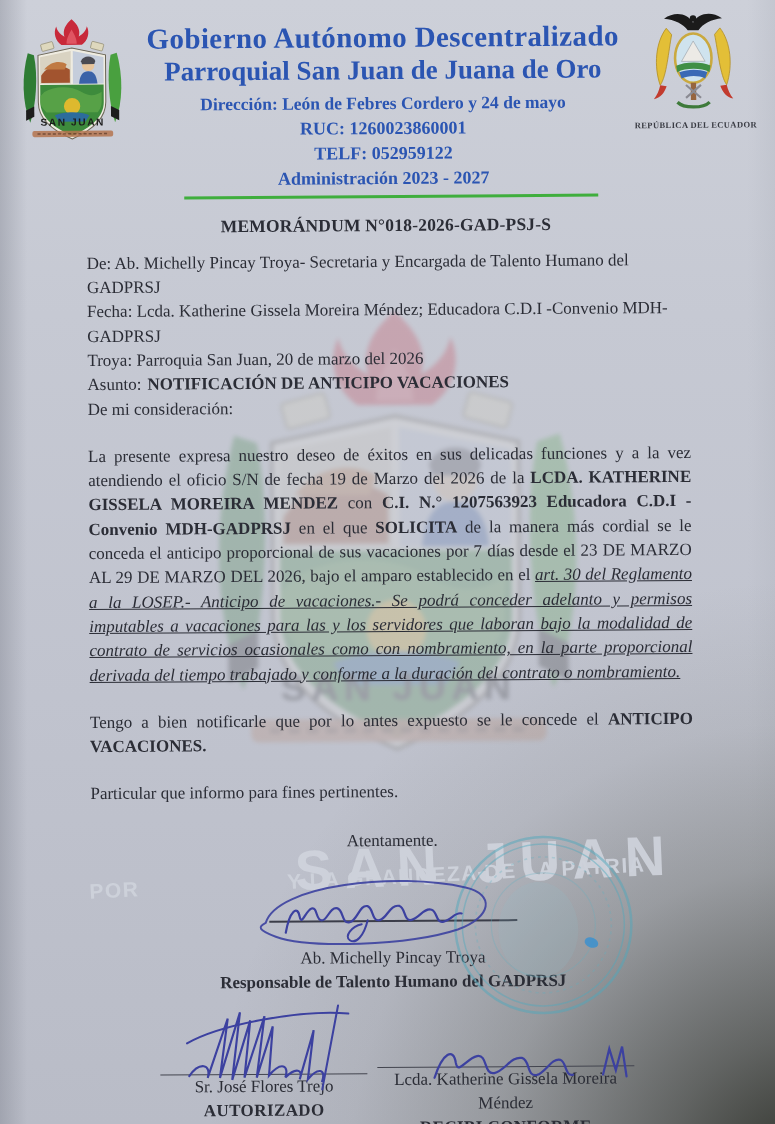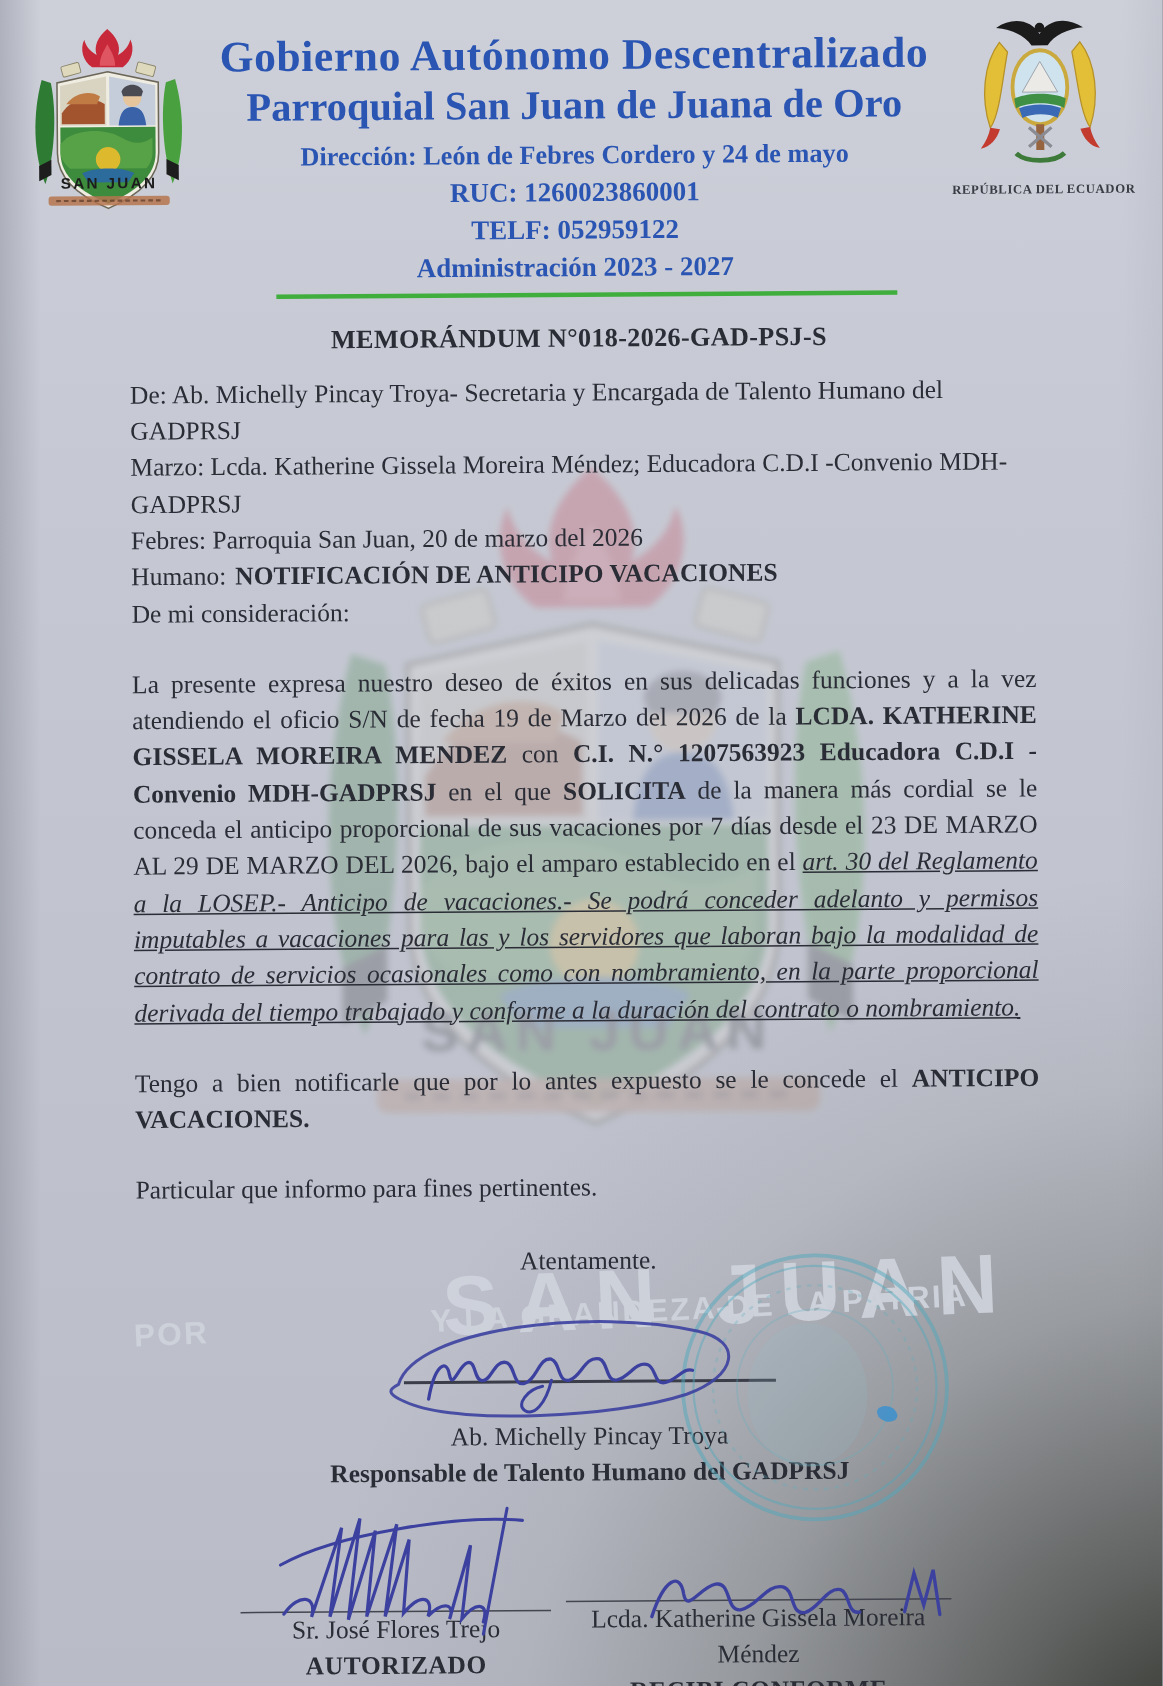--- a/index.html
+++ b/index.html
@@ -144,23 +144,23 @@
           <div class="seal-caption">REPÚBLICA DEL ECUADOR</div>
         </div>
       </div>
       <div class="green-rule"></div>
 
       <div class="memo-title">MEMORÁNDUM N°018-2026-GAD-PSJ-S</div>
 
       <div class="doc">
         <div class="meta">
           <p><span class="label">De:</span><span> Ab. Michelly Pincay Troya- Secretaria y Encargada de Talento Humano del GADPRSJ</span></p>
-          <p><span class="label">Marzo:</span><span> Lcda. Katherine Gissela Moreira Méndez; Educadora C.D.I -Convenio MDH-GADPRSJ</span></p>
-          <p><span class="label">Febres:</span><span> Parroquia San Juan, 20 de marzo del 2026</span></p>
-          <p><span class="label">Humano:</span><span class="asunto-val">NOTIFICACIÓN DE ANTICIPO VACACIONES</span></p>
+          <p><span class="label">Fecha:</span><span> Lcda. Katherine Gissela Moreira Méndez; Educadora C.D.I -Convenio MDH-GADPRSJ</span></p>
+          <p><span class="label">Troya:</span><span> Parroquia San Juan, 20 de marzo del 2026</span></p>
+          <p><span class="label">Asunto:</span><span class="asunto-val">NOTIFICACIÓN DE ANTICIPO VACACIONES</span></p>
           <p>De mi consideración:</p>
         </div>
 
         <p class="para"><span>La presente expresa nuestro deseo de éxitos en sus delicadas funciones y a la vez atendiendo el oficio S/N de fecha 19 de Marzo del 2026 de la </span><span class="b">LCDA. KATHERINE GISSELA MOREIRA MENDEZ</span><span> con </span><span class="b">C.I. N.° 1207563923 Educadora C.D.I -Convenio MDH-GADPRSJ</span><span> en el que </span><span class="b">SOLICITA</span><span> de la manera más cordial se le conceda el anticipo proporcional de sus vacaciones por 7 días desde el 23 DE MARZO AL 29 DE MARZO DEL 2026, bajo el amparo establecido en el </span><span class="iu">art. 30 del Reglamento a la LOSEP.- Anticipo de vacaciones.- Se podrá conceder adelanto y permisos imputables a vacaciones para las y los servidores que laboran bajo la modalidad de contrato de servicios ocasionales como con nombramiento, en la parte proporcional derivada del tiempo trabajado y conforme a la duración del contrato o nombramiento.</span></p>
 
         <p class="para"><span>Tengo a bien notificarle que por lo antes expuesto se le concede el </span><span class="b">ANTICIPO VACACIONES.</span></p>
 
         <p class="para">Particular que informo para fines pertinentes.</p>
         <p class="closing">Atentamente.</p>
 

